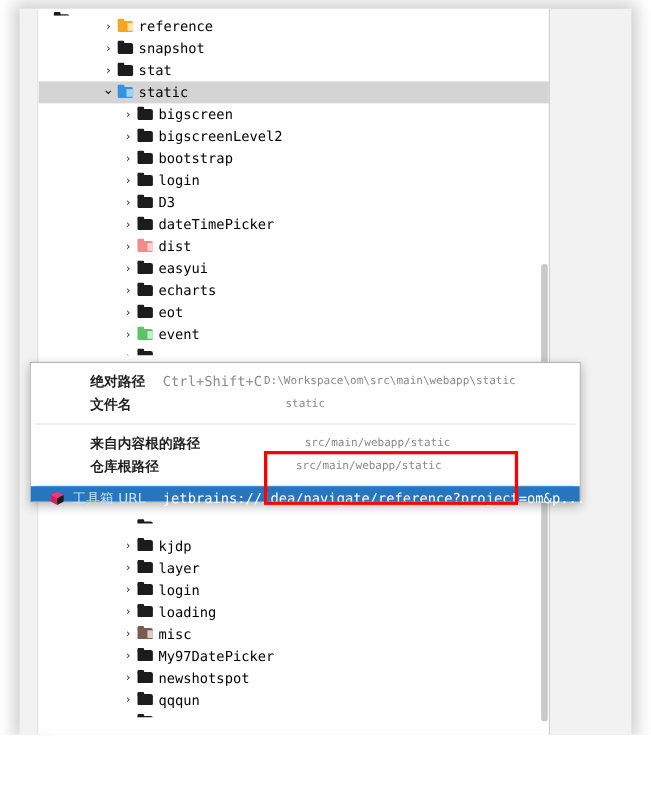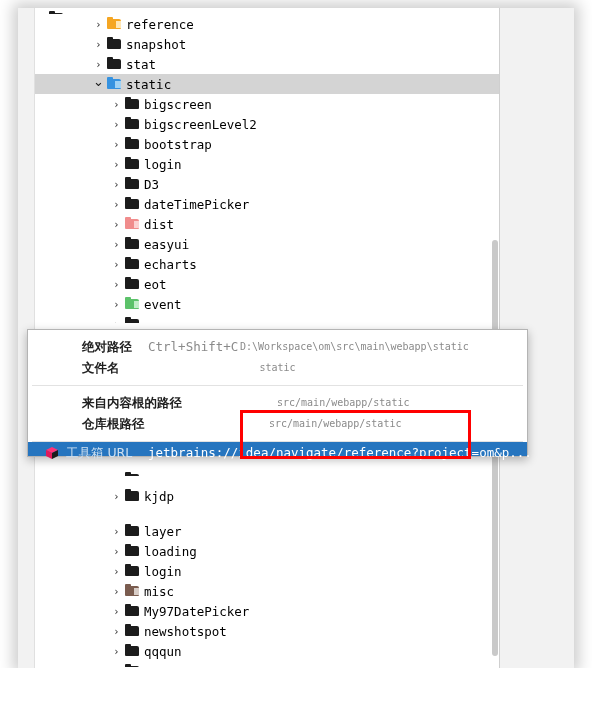--- a/index.html
+++ b/index.html
@@ -329,23 +329,23 @@
           <div class="row" style="padding-left: 76px;"><span class="arrow">›</span><span class="ico "><span class="tab"></span><span class="fld"></span></span><span class="lbl">easyui</span></div>
           <div class="row" style="padding-left: 76px;"><span class="arrow">›</span><span class="ico "><span class="tab"></span><span class="fld"></span></span><span class="lbl">echarts</span></div>
           <div class="row" style="padding-left: 76px;"><span class="arrow">›</span><span class="ico "><span class="tab"></span><span class="fld"></span></span><span class="lbl">eot</span></div>
           <div class="row" style="padding-left: 76px;"><span class="arrow">›</span><span class="ico green"><span class="tab"></span><span class="fld"></span><span class="badge"></span></span><span class="lbl">event</span></div>
           <div class="row" style="height: 9px; overflow: hidden; padding-left: 76px;"><span class="arrow">›</span><span class="ico"><span class="tab"></span><span class="fld"></span></span></div>
           <div style="height: 156px;"></div>
         </div>
       <div id="rows-below">
           <div class="row" style="height: 7px; overflow: hidden; padding-left: 76px; position: relative; top: -10px;"><span class="arrow">›</span><span class="ico"><span class="tab"></span><span class="fld"></span></span></div>
           <div class="row" style="padding-left: 76px;"><span class="arrow">›</span><span class="ico "><span class="tab"></span><span class="fld"></span></span><span class="lbl">kjdp</span></div>
-          <div class="row" style="padding-left: 76px; margin-top: 15px;"><span class="arrow">›</span><span class="ico "><span class="tab"></span><span class="fld"></span></span><span class="lbl">layer</span></div>
+          <div class="row" style="padding-left: 76px;"><span class="arrow">›</span><span class="ico "><span class="tab"></span><span class="fld"></span></span><span class="lbl">layer</span></div>
+          <div class="row" style="padding-left: 76px;"><span class="arrow">›</span><span class="ico "><span class="tab"></span><span class="fld"></span></span><span class="lbl">login</span></div>
           <div class="row" style="padding-left: 76px;"><span class="arrow">›</span><span class="ico "><span class="tab"></span><span class="fld"></span></span><span class="lbl">loading</span></div>
-          <div class="row" style="padding-left: 76px;"><span class="arrow">›</span><span class="ico "><span class="tab"></span><span class="fld"></span></span><span class="lbl">login</span></div>
           <div class="row" style="padding-left: 76px;"><span class="arrow">›</span><span class="ico brown"><span class="tab"></span><span class="fld"></span><span class="badge"></span></span><span class="lbl">misc</span></div>
           <div class="row" style="padding-left: 76px;"><span class="arrow">›</span><span class="ico "><span class="tab"></span><span class="fld"></span></span><span class="lbl">My97DatePicker</span></div>
           <div class="row" style="padding-left: 76px;"><span class="arrow">›</span><span class="ico "><span class="tab"></span><span class="fld"></span></span><span class="lbl">newshotspot</span></div>
           <div class="row" style="padding-left: 76px;"><span class="arrow">›</span><span class="ico "><span class="tab"></span><span class="fld"></span></span><span class="lbl">qqqun</span></div>
           <div class="row" style="height: 6px; overflow: hidden; padding-left: 76px;"><span class="arrow">›</span><span class="ico"><span class="tab"></span><span class="fld"></span></span></div>
         </div>
     </div>
     <div id="tree-vscroll">
       <div id="tree-vthumb"></div>
     </div>

